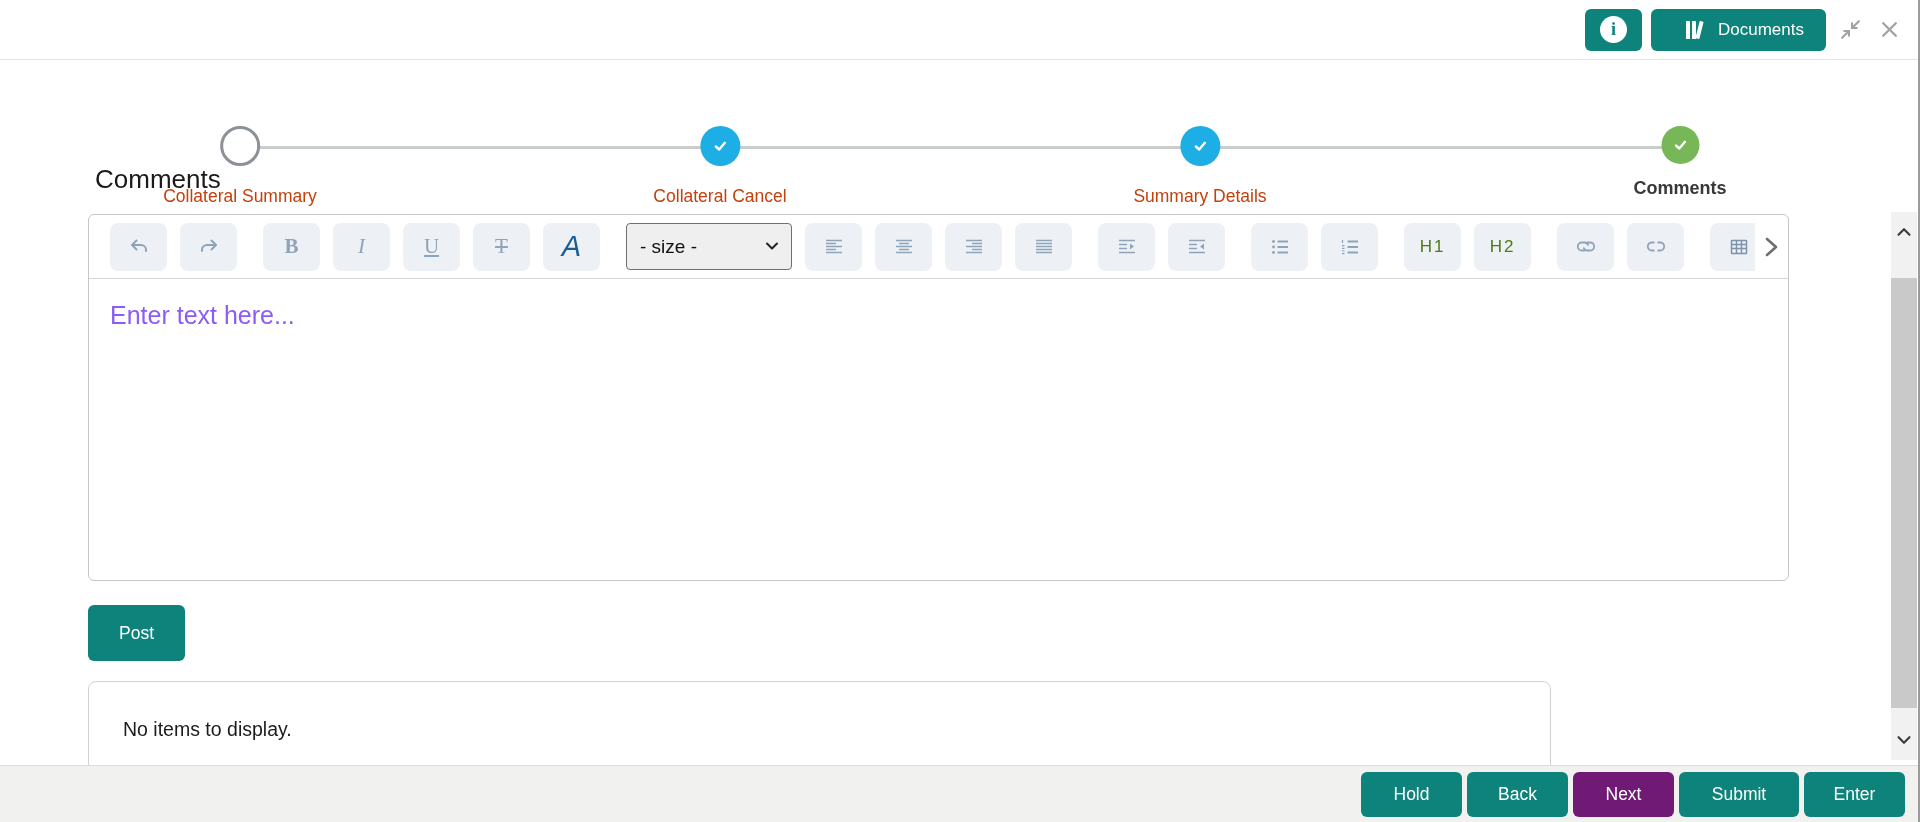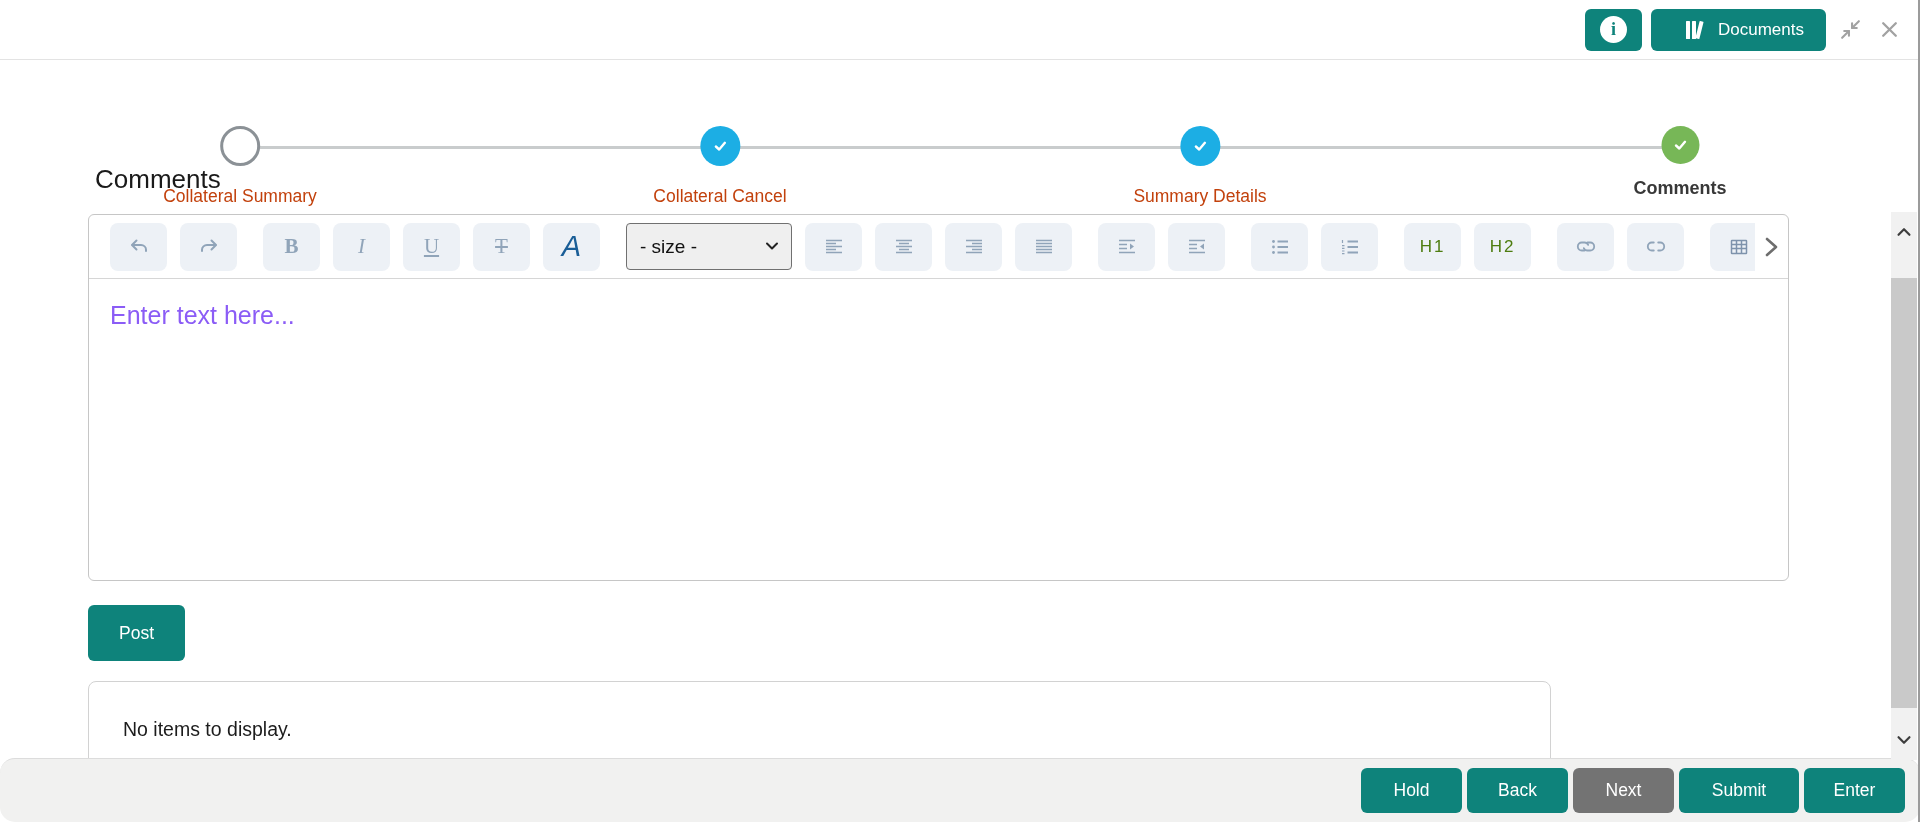--- a/index.html
+++ b/index.html
@@ -74,29 +74,29 @@
   
   .post-btn { position:absolute; left:88px; top:605px; width:97px; height:56px;
     border-radius:6px; font-size:17.5px; }
 
   
   .empty-panel { position:absolute; left:88px; top:681px; width:1463px; height:120px;
     border:1px solid #d2d2d2; border-radius:8px; background:#fff; }
   .empty-msg { margin:36px 0 0 34px; font-size:19.5px; color:#1c1c1c; }
 
   
-  .footer { position:absolute; left:0; right:0; bottom:0; height:64px;
+  .footer { position:absolute; left:0; right:0; bottom:0; height:57px;
     background:#f1f1f0; border-top:1px solid #dcdcdc; display:flex;
     align-items:center; justify-content:flex-end; gap:5px; padding-right:15px;
-    z-index:5;border-radius:15px; }
+    z-index:5; }
   .footer .fbtn { height:45px; min-width:101px; padding:0 24px; border-radius:6px;
     font-size:17.5px; }
   .fbtn.w-sc { min-width:173px; }
   .fbtn.w-sub { min-width:120px; }
-  .fbtn.disabled { background:#737373; color:#fff; cursor:default; }
+  .fbtn.disabled { background:#701a75; color:#fff; cursor:default; }
 
   
   .scrollbar { position:absolute; right:3px; top:212px; width:26px; height:548px;
     background:#f1f1f1; z-index:6; }
   .sb-btn { position:absolute; left:0; width:100%; height:36px; display:flex;
     align-items:center; justify-content:center; color:#3d3d3d; cursor:pointer; }
   .sb-up { top:2px; } .sb-down { bottom:2px; }
   .sb-thumb { position:absolute; left:0; top:66px; width:100%; height:430px;
     background:#c9c9c9; cursor:grab; }
   .win-border { position:absolute; right:0; top:0; width:2px; height:100%;

